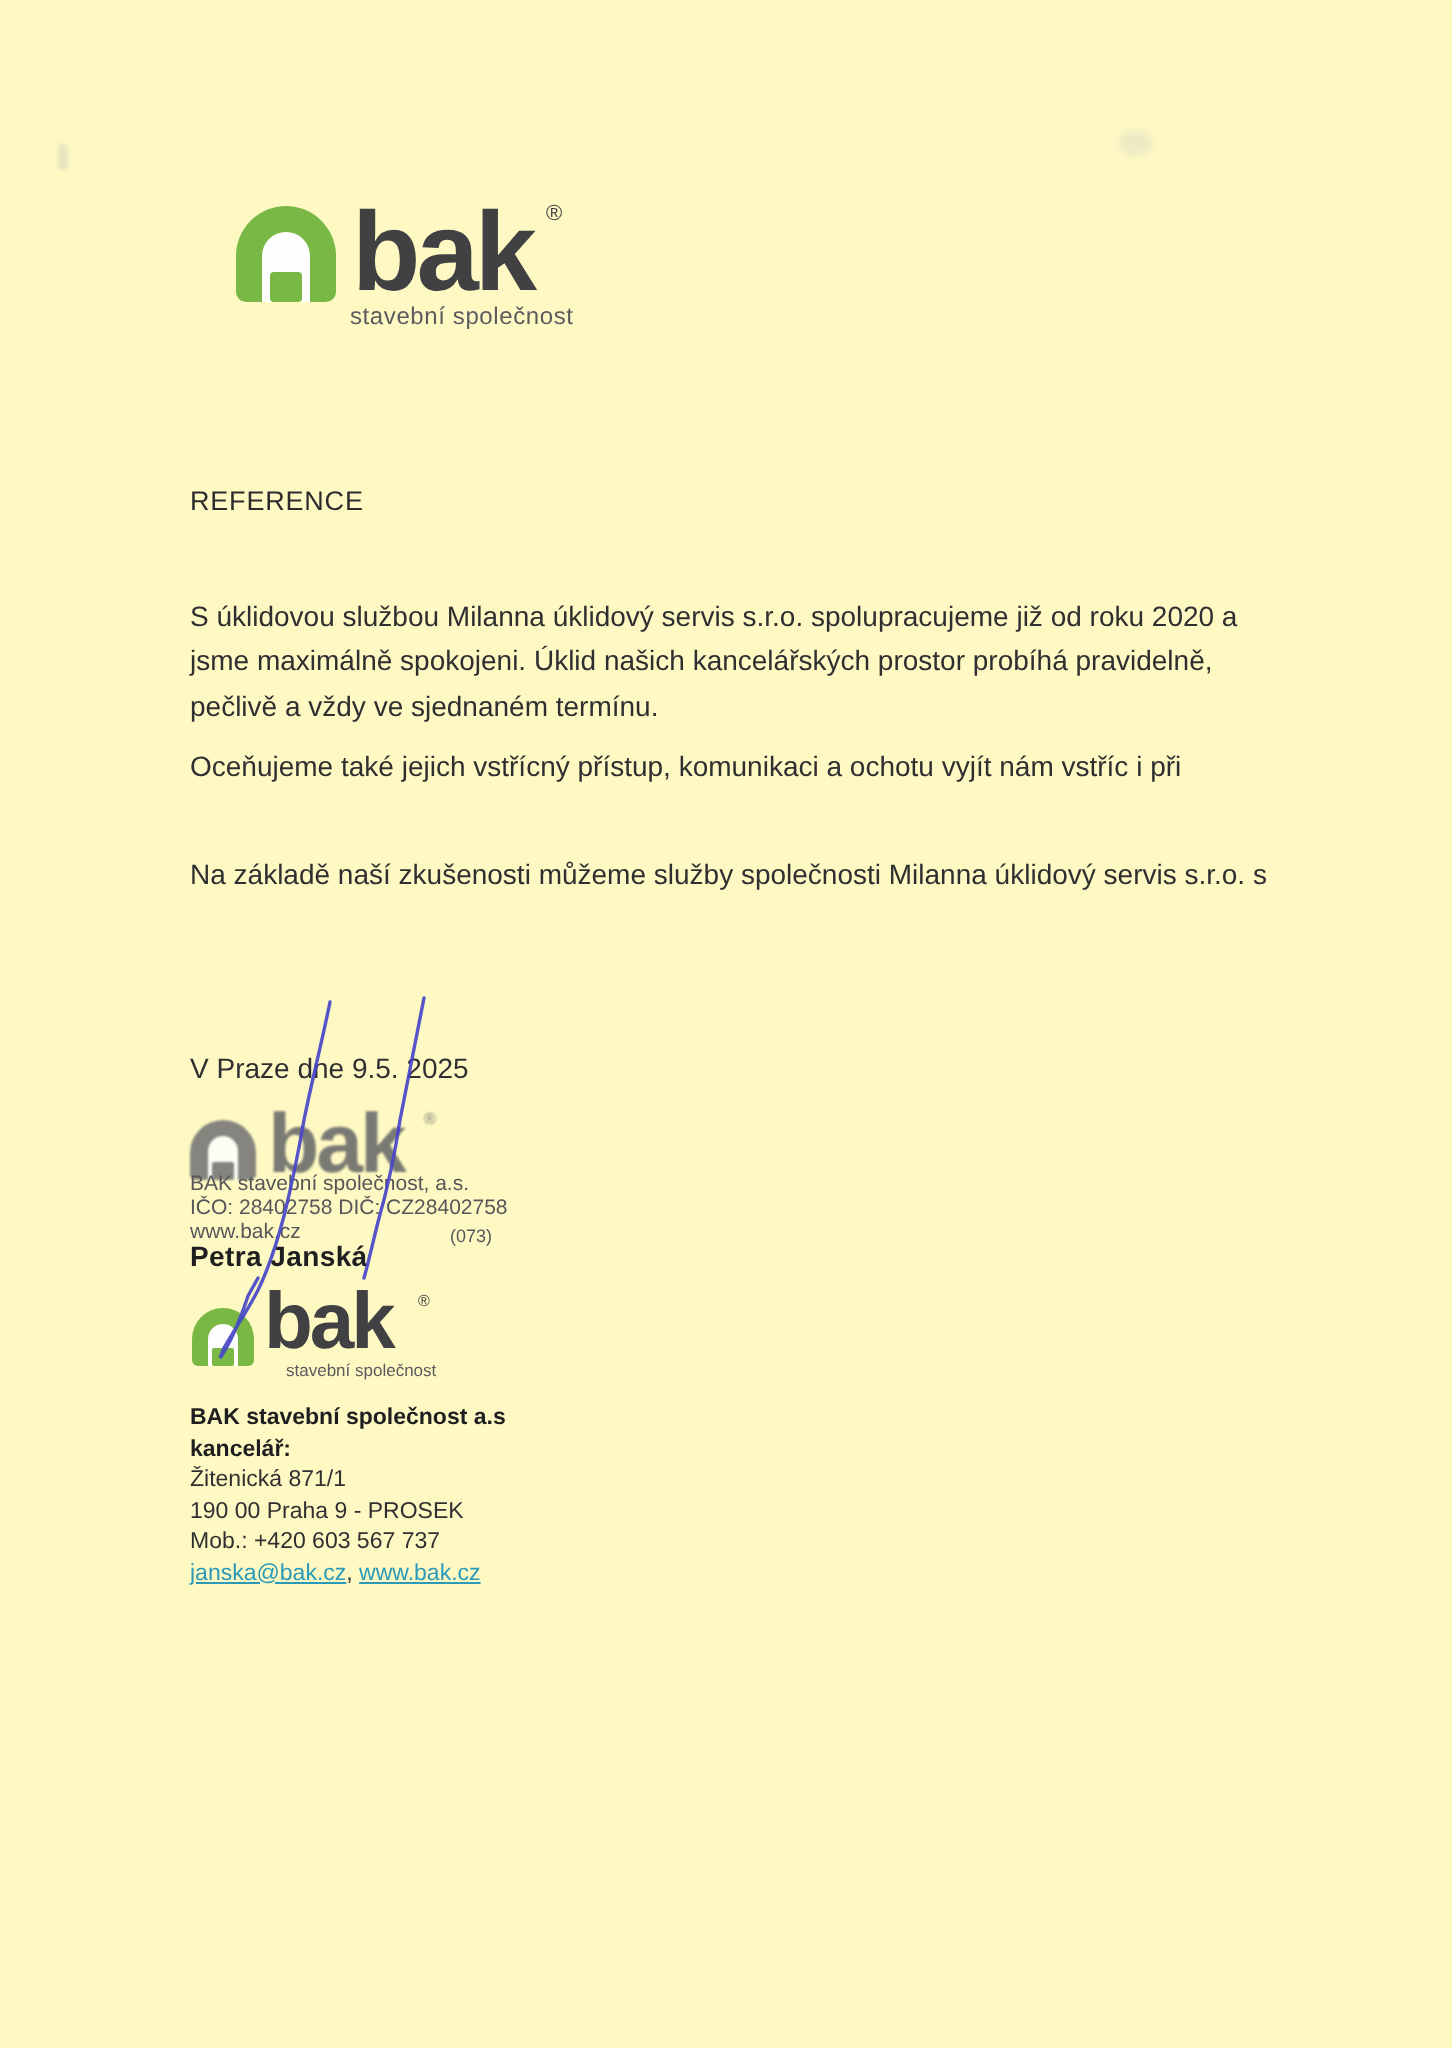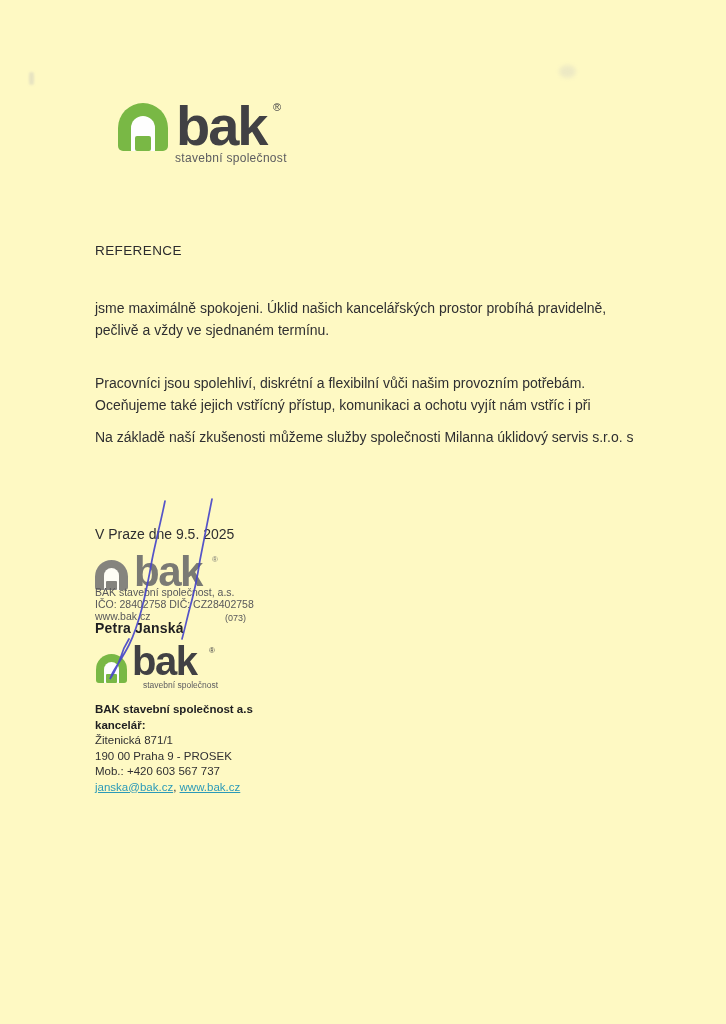--- a/index.html
+++ b/index.html
@@ -71,25 +71,25 @@
     <div class="arch"></div>
     <div class="notch"></div>
     <div class="square"></div>
     <div class="word">bak</div>
     <div class="reg">®</div>
     <div class="tagline">stavební společnost</div>
   </div>
 
   <div class="heading">REFERENCE</div>
   <div class="para p1">
+      <div>S úklidovou službou Milanna úklidový servis s.r.o. spolupracujeme již od roku 2020 a</div>
       <div>jsme maximálně spokojeni. Úklid našich kancelářských prostor probíhá pravidelně,</div>
       <div>pečlivě a vždy ve sjednaném termínu.</div>
     </div>
   <div class="para p2">
-      <div>Pracovníci jsou spolehliví, diskrétní a flexibilní vůči našim provozním potřebám.</div>
       <div>Oceňujeme také jejich vstřícný přístup, komunikaci a ochotu vyjít nám vstříc i při</div>
     </div>
   <div class="para p3">
       <div>Na základě naší zkušenosti můžeme služby společnosti Milanna úklidový servis s.r.o. s</div>
     </div>
   <div class="dateline">V Praze dne 9.5. 2025</div>
 
   <div class="logo logo-stamp">
     <div class="arch"></div>
     <div class="notch"></div>

